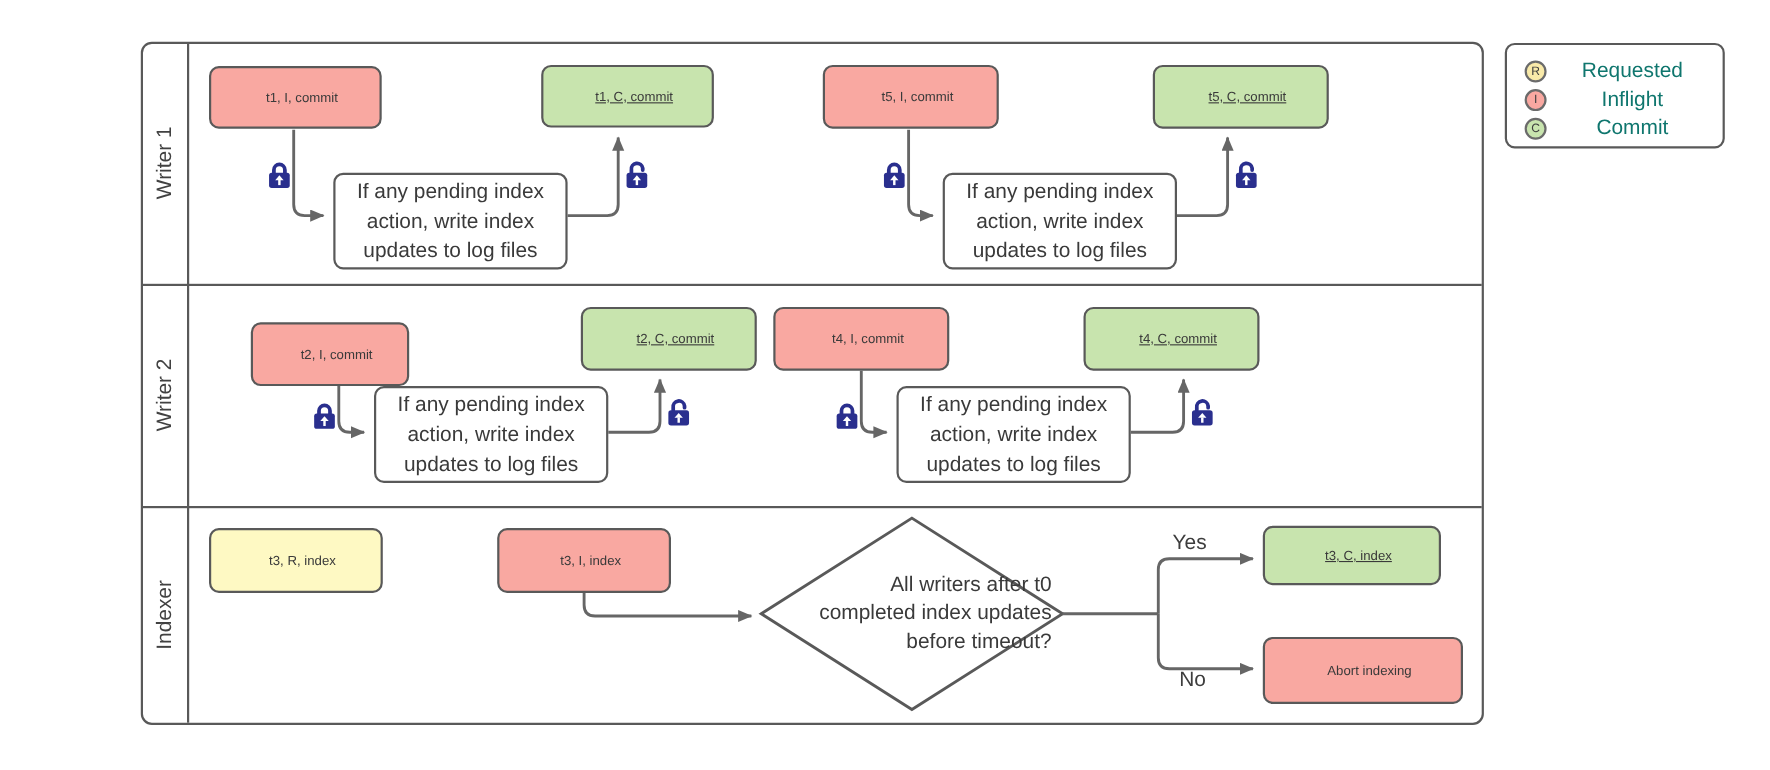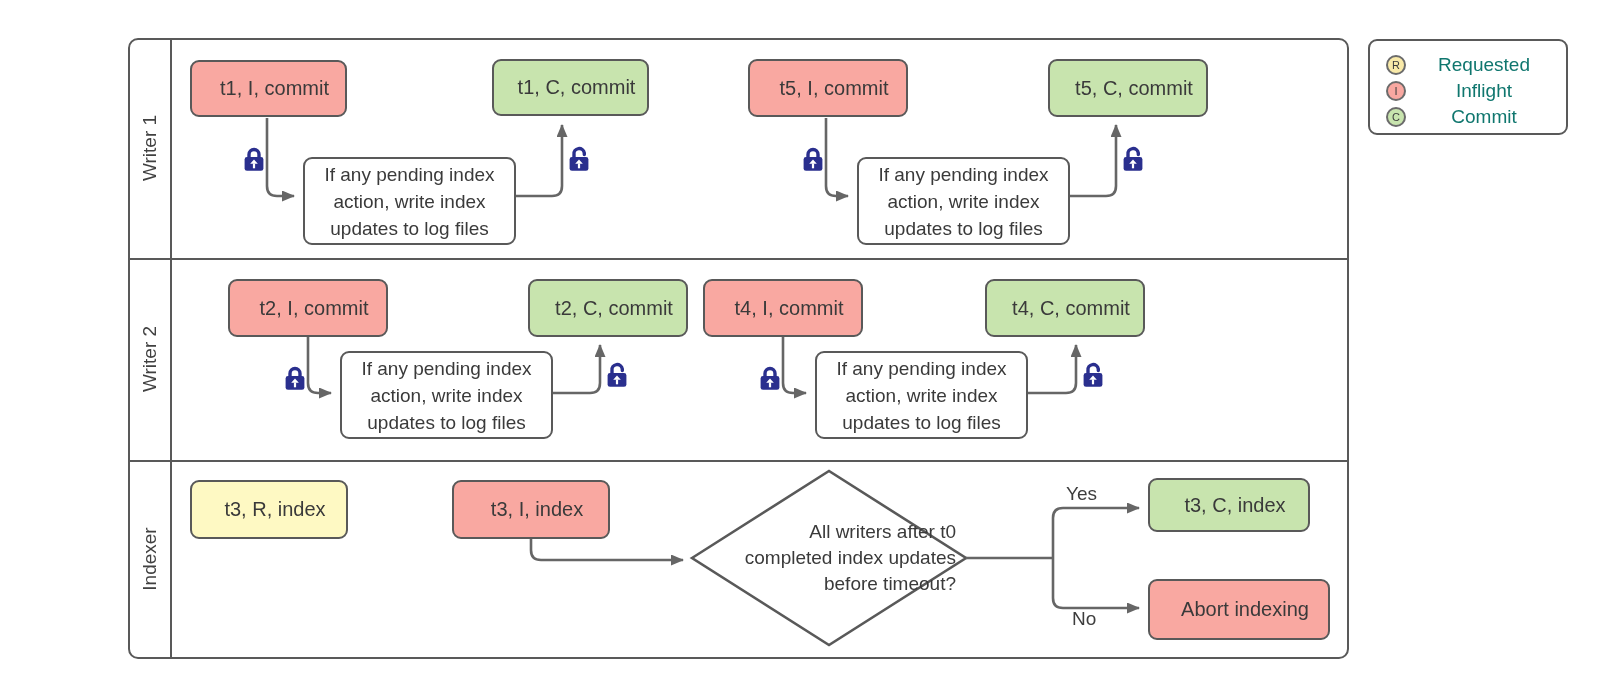--- a/index.html
+++ b/index.html
@@ -15,30 +15,30 @@
 
   .lane-label{position:absolute;width:180px;height:26px;left:60px;text-align:center;
               font-size:19px;color:#414141;transform:rotate(-90deg);z-index:3;line-height:26px;}
   .ll-1{top:135px;} .ll-2{top:346px;} .ll-3{top:546px;}
 
   
   .overlay{position:absolute;left:0;top:0;width:1609px;height:700px;z-index:1;pointer-events:none;}
 
   
   .node{position:absolute;border:2.5px solid #595959;border-radius:9px;display:flex;
-        align-items:center;justify-content:center;font-size:20px;color:#3a3a3a;z-index:2;
+        align-items:center;justify-content:center;font-size:12px;color:#3a3a3a;z-index:2;
         box-sizing:border-box;text-align:center;padding-left:12px;}
-  .fill-red{background:#F9A8A1;} .fill-green{background:#C8E4AE;}
+  .fill-red{background:#F9A8A1;} .fill-green{background:#C8E4AE;text-decoration:underline;}
   .fill-yellow{background:#fef9c3;} .fill-white{background:#fff;}
 
   .n-t1i{left:190px;top:60px;width:157px;height:57px;}
   .n-t1c{left:492px;top:59px;width:157px;height:57px;}
   .n-t5i{left:748px;top:59px;width:160px;height:58px;}
   .n-t5c{left:1048px;top:59px;width:160px;height:58px;}
-  .n-t2i{left:228px;top:279px;width:160px;height:58px;}
+  .n-t2i{left:228px;top:293px;width:144px;height:58px;}
   .n-t2c{left:528px;top:279px;width:160px;height:58px;}
   .n-t4i{left:703px;top:279px;width:160px;height:58px;}
   .n-t4c{left:985px;top:279px;width:160px;height:58px;}
   .n-t3r{left:190px;top:480px;width:158px;height:59px;}
   .n-t3i{left:452px;top:480px;width:158px;height:59px;}
   .n-t3c{left:1148px;top:478px;width:162px;height:54px;}
   .n-abort{left:1148px;top:579px;width:182px;height:61px;}
 
   .cond{font-size:19px;line-height:27px;flex-direction:column;padding:2px 6px;}
   .n-w1a{left:303px;top:157px;width:213px;height:88px;}

